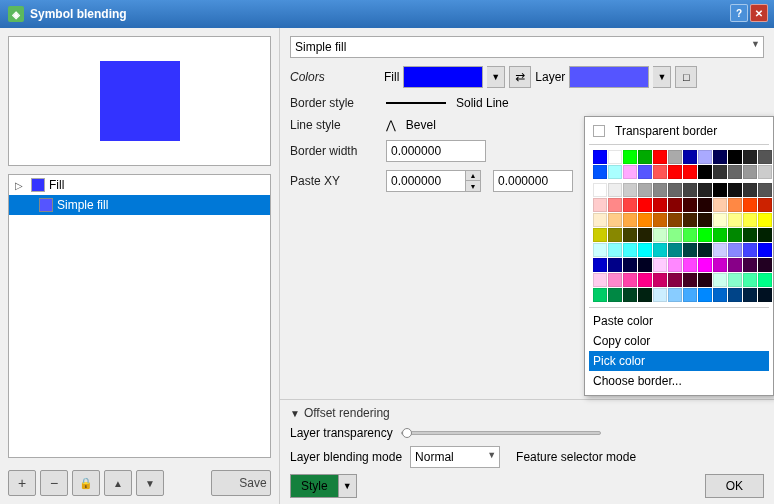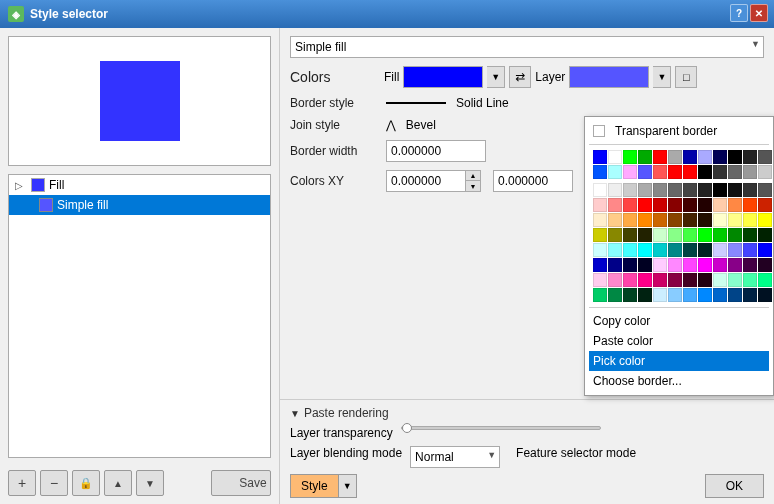--- a/index.html
+++ b/index.html
@@ -187,21 +187,22 @@
 
     
     .colors-row {
       display: flex;
       align-items: center;
       gap: 4px;
       margin-bottom: 8px;
     }
     .colors-label {
       width: 90px;
-      font-size: 14px;
+      font-size: 12px;
+      font-style: italic;
     }
     .fill-label { font-size: 12px; }
     .color-picker-btn {
       width: 80px; height: 22px;
       background: #0000ff;
       border: 1px solid #aaa;
       cursor: pointer;
       position: relative;
     }
     .color-dropdown-btn {
@@ -284,21 +285,21 @@
       gap: 4px;
       margin-bottom: 6px;
       font-size: 12px;
       color: #333;
     }
     .layer-rendering-header span.expand-arrow {
       font-size: 10px;
     }
     .bottom-row {
       display: flex;
-      align-items: flex-start;
+      align-items: center;
       gap: 8px;
       margin-bottom: 6px;
     }
     .slider-track {
       width: 200px;
       height: 4px;
       background: #ccc;
       border: 1px solid #aaa;
       border-radius: 2px;
       position: relative;
@@ -339,21 +340,21 @@
       justify-content: space-between;
       align-items: center;
     }
     .style-btn-wrap {
       position: relative;
       display: flex;
     }
     .style-btn {
       padding: 2px 10px;
       height: 24px;
-      background: #fdba74;
+      background: #15803d;
       border: 1px solid #999;
       cursor: pointer;
       font-size: 12px;
     }
     .style-dropdown-btn {
       width: 18px; height: 24px;
       background: #e0e0e0;
       border: 1px solid #999;
       border-left: none;
       cursor: pointer;
@@ -419,21 +420,21 @@
       border: none;
       border-top: 1px solid #ccc;
       margin: 3px 0;
     }
   </style>
 </head>
 <body>
 
 <div class="title-bar">
   <div class="title-bar-icon">◈</div>
-  <span>Style selector</span>
+  <span>Symbol blending</span>
   <div class="title-bar-controls">
     <div class="title-btn help">?</div>
     <div class="title-btn close">✕</div>
   </div>
 </div>
 
 <div class="dialog-body">
 
   <div class="left-panel">
     <div class="preview-area">
@@ -484,32 +485,32 @@
     </div>
 
 
     <div class="form-row">
       <span class="form-label">Border style</span>
       <div class="border-style-preview" style="width:60px;height:2px;background:black;border:none;margin-right:4px;align-self:center;"></div>
       <span>Solid Line</span>
     </div>
 
     <div class="form-row">
-      <span class="form-label">Join style</span>
+      <span class="form-label">Line style</span>
       <span class="join-icon">⋀</span>
       <span>Bevel</span>
     </div>
 
     <div class="form-row">
       <span class="form-label">Border width</span>
       <input class="num-input" type="text" style="width: 100px;" value="0.000000">
     </div>
 
     <div class="form-row">
-      <span class="form-label">Colors XY</span>
+      <span class="form-label">Paste XY</span>
       <div style="display:flex;align-items:center;">
         <input class="num-input" type="text" value="0.000000" style="">
         <div class="spin-btn-wrap">
           <div class="spin-btn">▲</div>
           <div class="spin-btn">▼</div>
         </div>
       </div>
       <div style="display:flex;align-items:center;margin-left:6px;">
         <input class="num-input" type="text" value="0.000000" style="">
       </div>
@@ -640,37 +641,37 @@
           <div class="color-cell" style="background: rgb(136, 204, 255);"></div>
           <div class="color-cell" style="background: rgb(68, 170, 255);"></div>
           <div class="color-cell" style="background: rgb(0, 136, 255);"></div>
           <div class="color-cell" style="background: rgb(0, 102, 204);"></div>
           <div class="color-cell" style="background: rgb(0, 68, 136);"></div>
           <div class="color-cell" style="background: rgb(0, 34, 68);"></div>
           <div class="color-cell" style="background: rgb(0, 17, 34);"></div>
         </div>
       <hr class="divider">
       <div class="popup-row">
+        <span>Paste color</span>
+      </div>
+      <div class="popup-row">
         <span>Copy color</span>
-      </div>
-      <div class="popup-row">
-        <span>Paste color</span>
       </div>
       <div class="popup-row selected">
         <span>Pick color</span>
       </div>
       <div class="popup-row">
         <span>Choose border...</span>
       </div>
     </div>
 
     <div class="bottom-area">
       <div class="layer-rendering-header">
         <span class="expand-arrow">▼</span>
-        <span>Paste rendering</span>
+        <span>Offset rendering</span>
       </div>
       <div class="bottom-row">
         <span>Layer transparency</span>
         <div class="slider-track">
           <div class="slider-thumb"></div>
         </div>
       </div>
       <div class="bottom-row">
         <span>Layer blending mode</span>
         <div class="blend-select-wrap">

